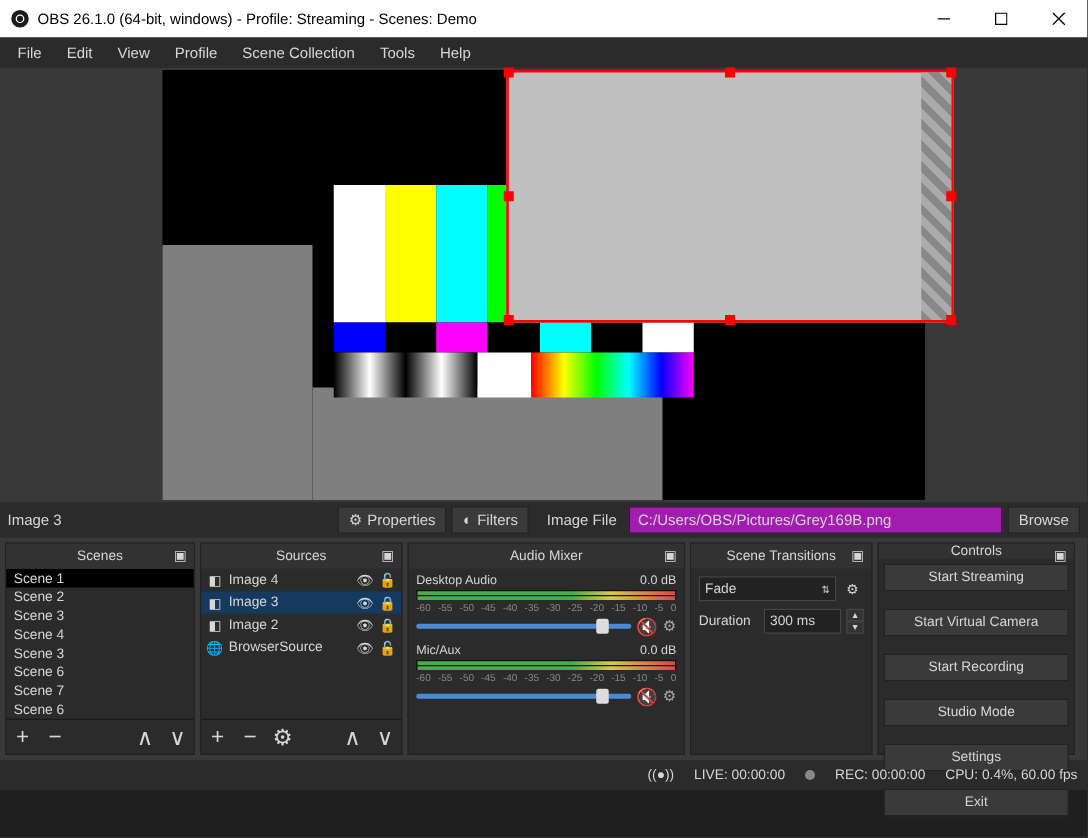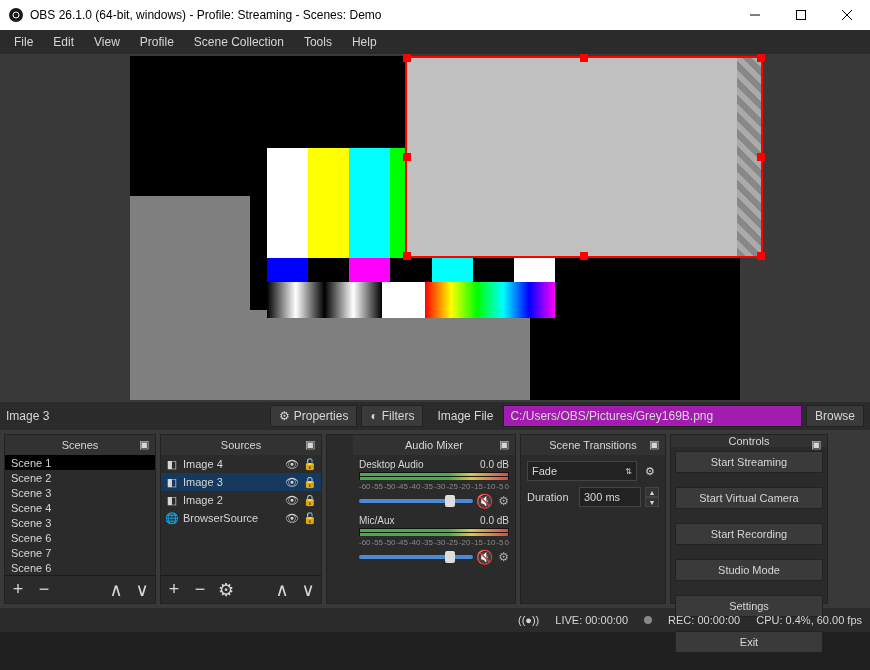--- a/index.html
+++ b/index.html
@@ -37,21 +37,21 @@
     .context-label { width: 260px; }
     .ctx-btn { height: 22px; padding: 0 8px; background: #3a3a3a; border: 1px solid #222; display: flex; align-items: center; gap: 4px; cursor: pointer; }
     .ctx-field-label { margin: 0 6px 0 10px; }
     .ctx-input { flex: 1; height: 22px; background: #a21caf; border: 1px solid #222; color: #d6d6d6; padding: 0 6px; font-size: 12px; }
     
     
     .dock-row { height: 178px; display: flex; gap: 4px; padding: 4px; background: #393939; }
     .panel { background: #2b2b2b; display: flex; flex-direction: column; border: 1px solid #222; }
     .panel-scenes { width: 152px; }
     .panel-sources { width: 162px; }
-    .panel-mixer { width: 190px; padding-left: 26px; }
+    .panel-mixer { width: 222px; }
     .panel-transitions { width: 146px; }
     .panel-controls { width: 158px; }
     .panel-header { height: 20px; display: flex; align-items: center; justify-content: center; background: #323232; position: relative; font-size: 11px; }
     .panel-header .pop { position: absolute; right: 4px; top: 3px; width: 12px; height: 12px; }
     .panel-body { flex: 1; overflow: hidden; display: flex; flex-direction: column; }
     .list-item { height: 18px; padding: 0 6px; display: flex; align-items: center; font-size: 11px; }
     .list-item.selected { background: #000000; }
     .source-item { height: 18px; padding: 0 4px; display: flex; align-items: center; gap: 4px; font-size: 11px; }
     .source-item.selected { background: #15395f; }
     .src-icon { width: 14px; height: 14px; display: flex; align-items: center; justify-content: center; }

